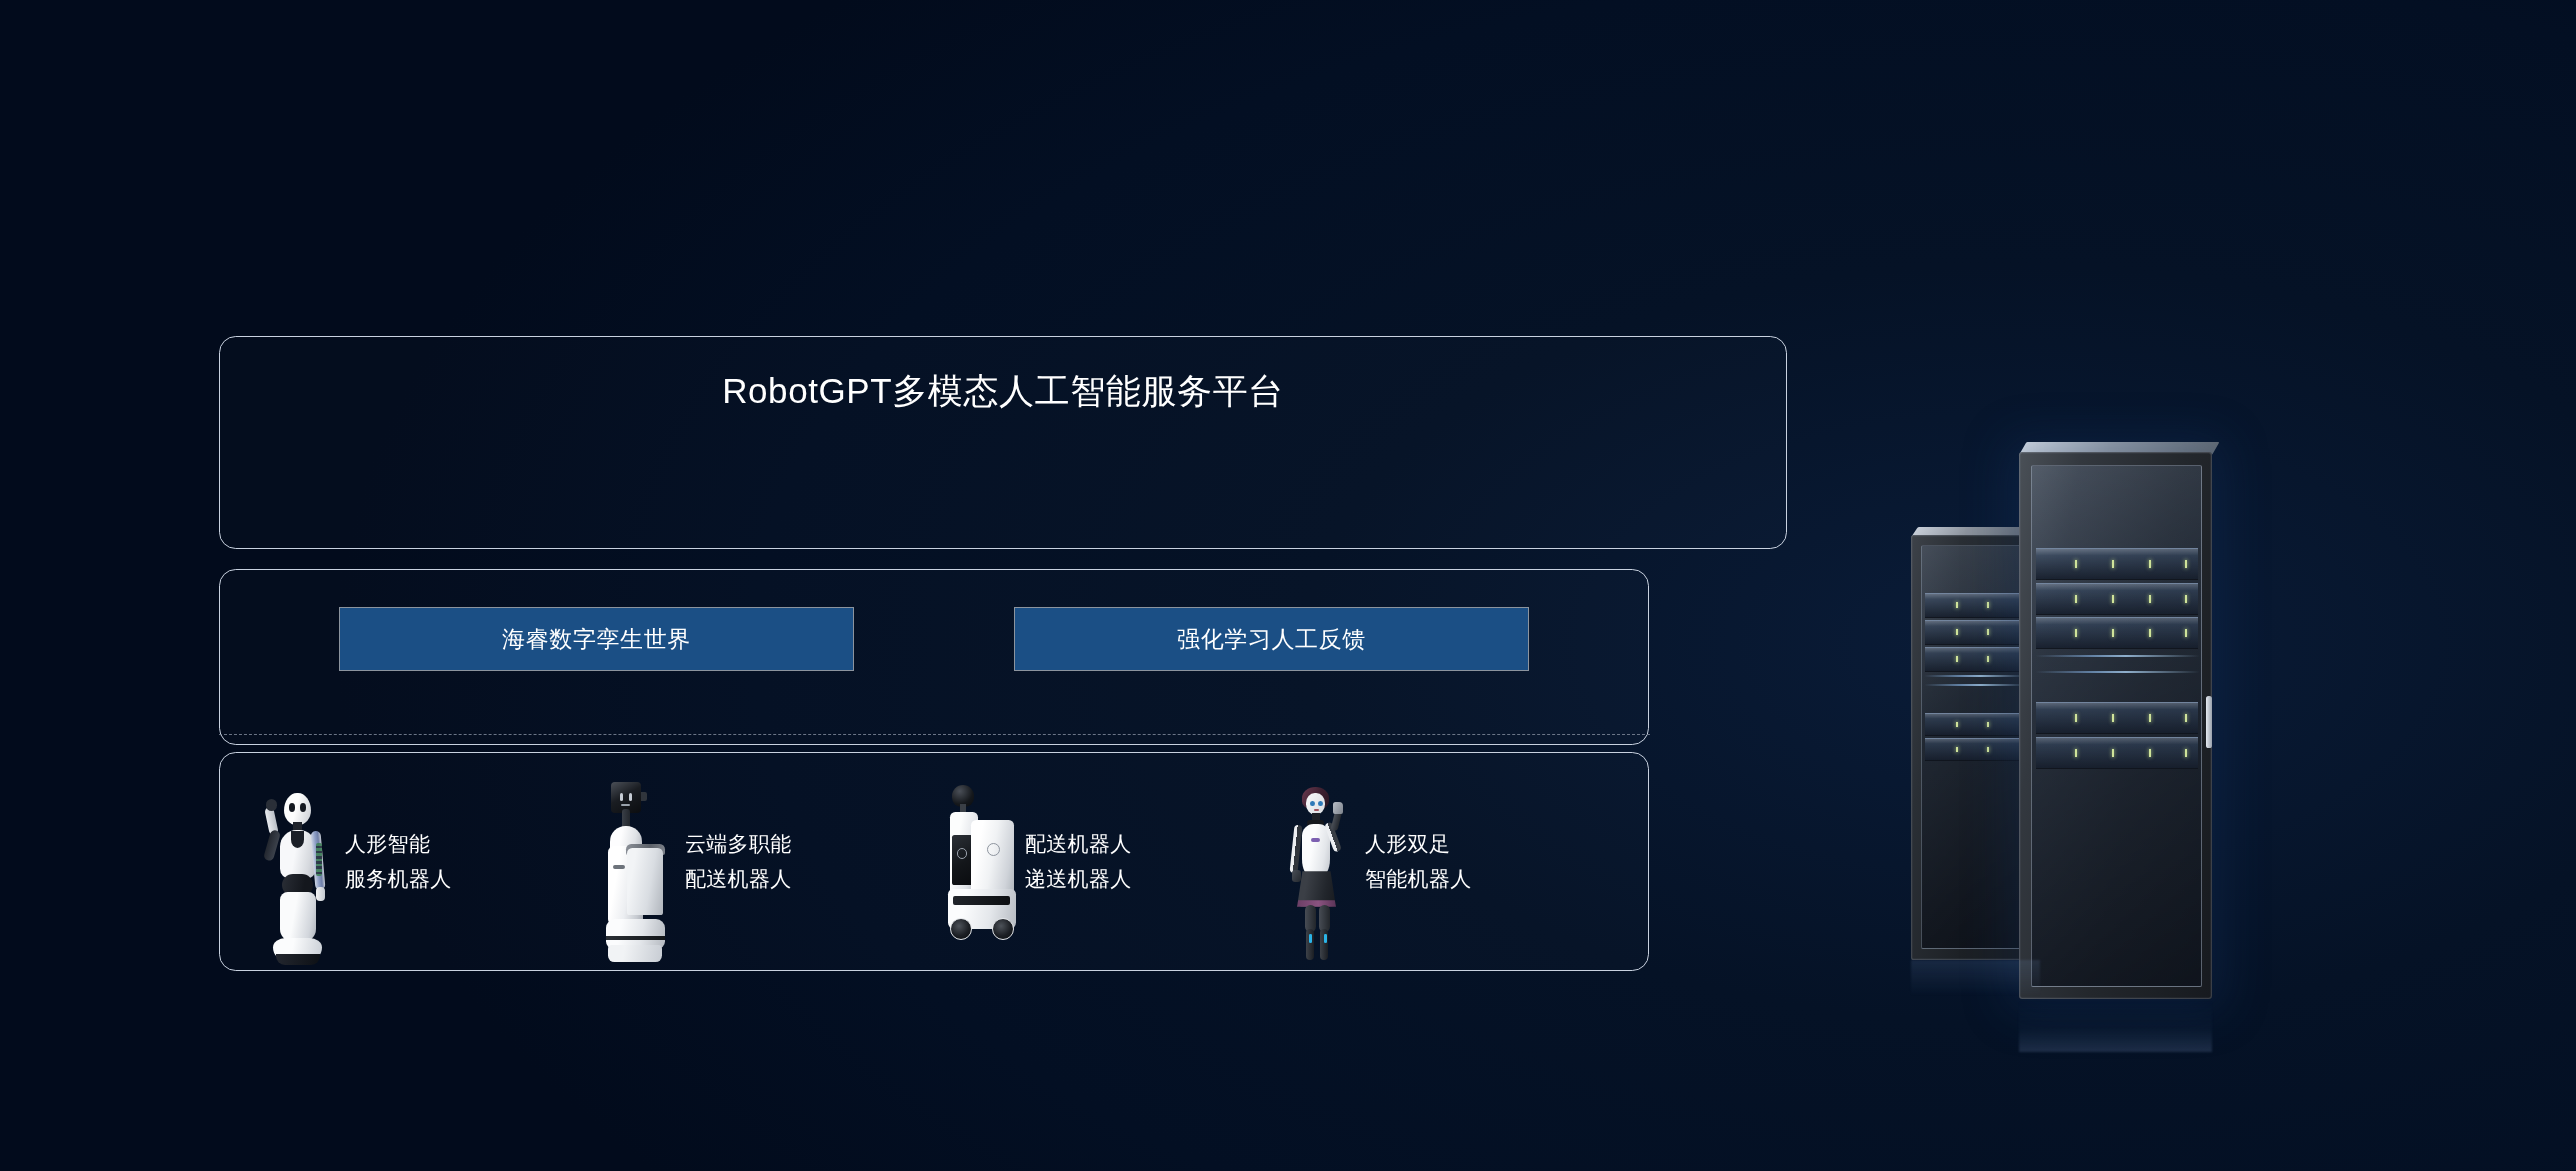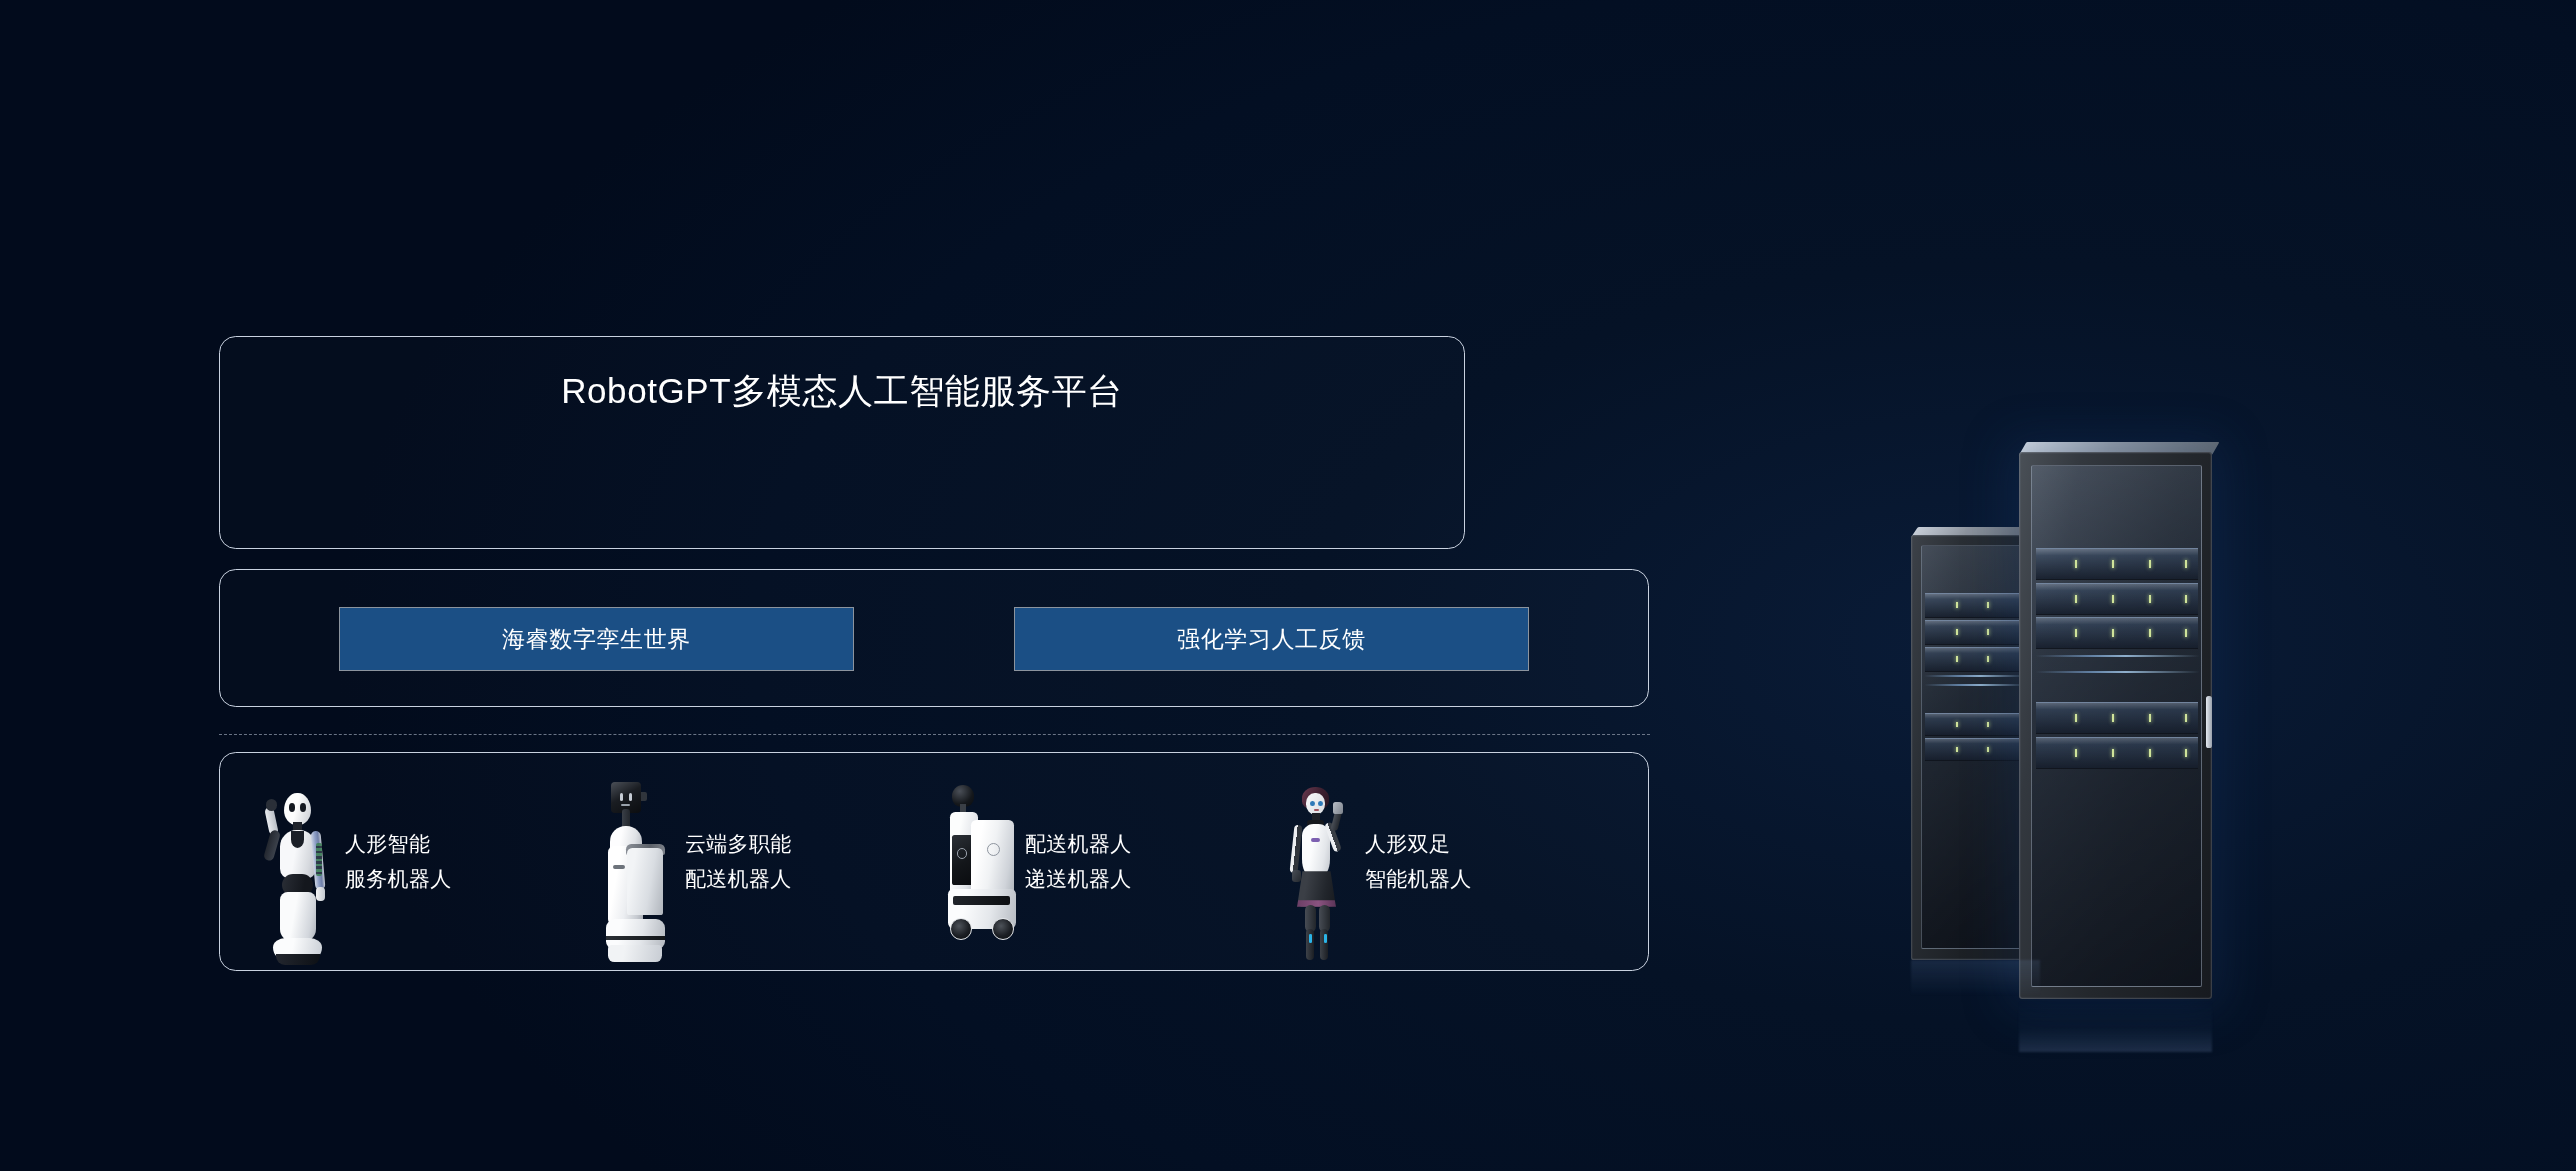--- a/index.html
+++ b/index.html
@@ -27,22 +27,22 @@
     color: #ffffff;
   }
 
   
   .card {
     position: absolute;
     border: 1.6px solid #c9d2e0;
     border-radius: 16.7px;
     background: rgba(255,255,255,0.012);
   }
-  #card-platform { left: 219px; top: 336px; width: 1246px; height: 213px; }
-  #card-engine   { left: 219px; top: 569px; width: 1430px; height: 138px; }
+  #card-platform { left: 219px; top: 336px; width: 1568px; height: 213px; }
+  #card-engine   { left: 219px; top: 569px; width: 1430px; height: 176px; }
   #card-robots   { left: 219px; top: 752px; width: 1430px; height: 219px; }
 
   .platform-title {
     position: absolute;
     left: 0; right: 0; top: 31px;
     text-align: center;
     font-size: 35px;
     font-weight: 400;
     color: #ffffff;
     letter-spacing: 0.6px;

